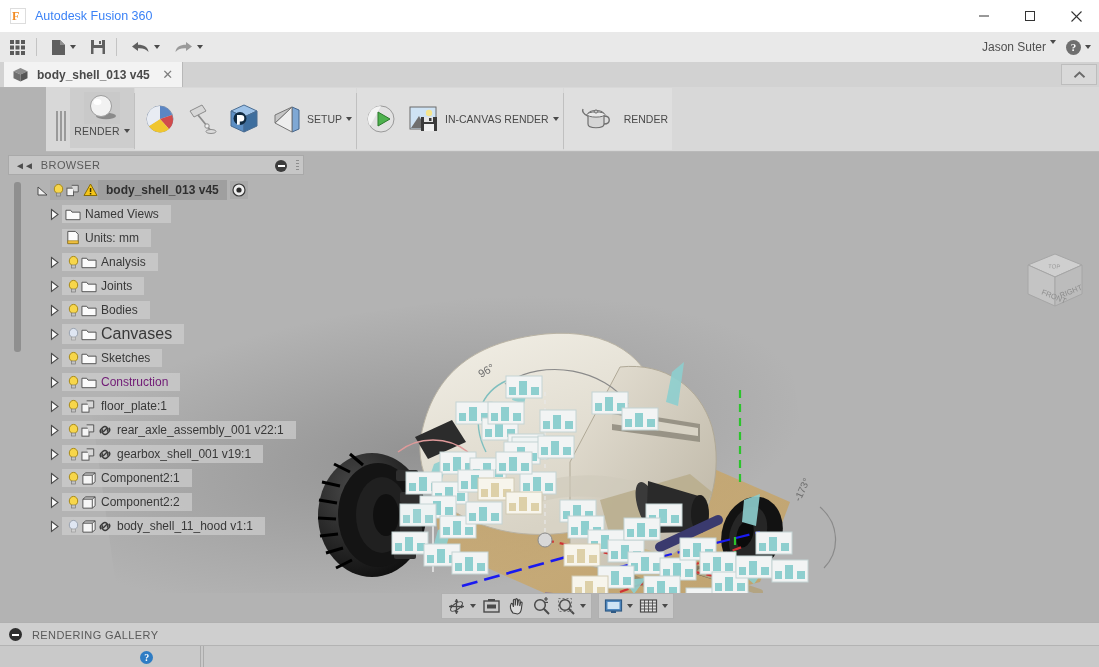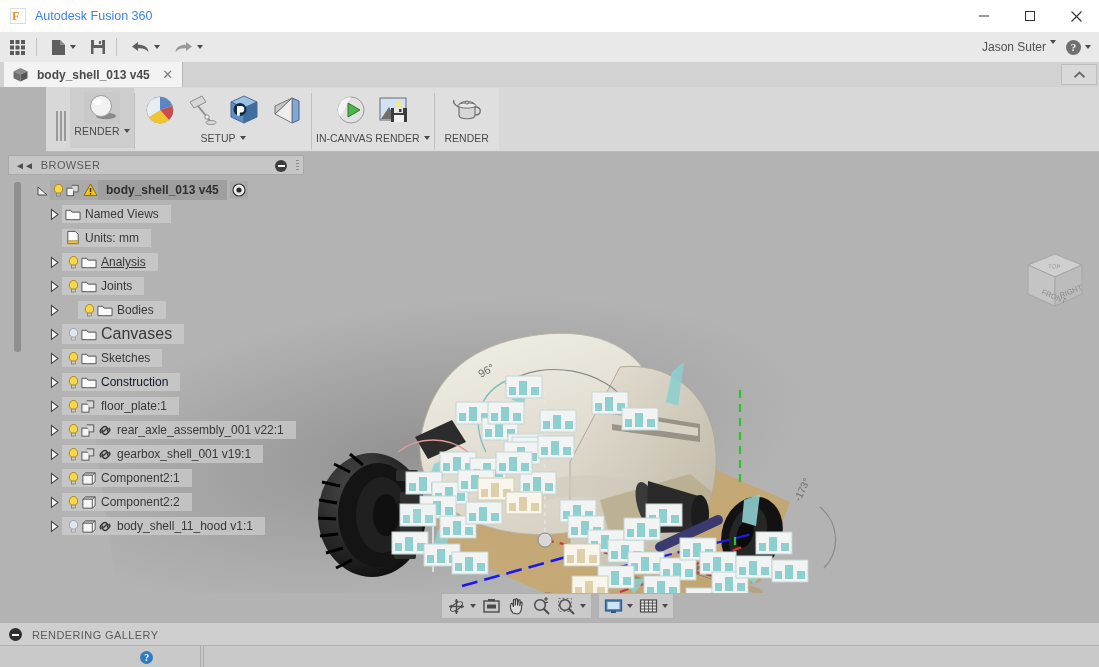--- a/index.html
+++ b/index.html
@@ -69,21 +69,21 @@
   .rb-panel{height:62px;display:flex;align-items:flex-start;position:relative;}
   .rb-panel.lighter{background:#dfdfdf;}
   .rb-sep{width:1px;height:56px;background:#c0c0c0;margin-top:3px;}
   .rb-big{
     width:64px;height:60px;display:flex;flex-direction:column;align-items:center;
     justify-content:flex-start;padding-top:3px;box-sizing:border-box;
   }
   .rb-big.active{background:#cdcdcd;}
   .rb-ico{width:40px;height:34px;display:flex;align-items:center;justify-content:center;}
   .rb-lbl{font-size:10.5px;color:#4a4a4a;letter-spacing:.2px;display:flex;align-items:center;white-space:nowrap;}
-  .rb-group{display:flex;flex-direction:column;align-items:center;height:60px;padding:0 4px;}
+  .rb-group{display:flex;flex-direction:row;align-items:center;height:60px;padding:0 4px;}
   .rb-group-row{display:flex;align-items:flex-start;height:40px;padding-top:3px;}
   .rb-cmd{width:42px;height:38px;display:flex;align-items:center;justify-content:center;}
   .rb-group-lbl{font-size:10.5px;color:#4a4a4a;display:flex;align-items:center;margin-top:1px;}
 
   
   .canvas{
     position:absolute;left:0;top:152px;width:1099px;height:441px;
     background:#b3b3b3;overflow:hidden;
   }
   .ground-shadow{
@@ -978,144 +978,144 @@
           <span class="tree-pill">
             <span class="tw">
               <svg width="17" height="16" viewBox="0 0 17 16">
                 <path d="M3 1 L11 1 L14 4 L14 14 L3 14 Z" fill="#fcfcfc" stroke="#4f4f4f" stroke-width="1"></path>
                 <rect x="3" y="11" width="11" height="3" fill="#f0c040" stroke="#9a7a10" stroke-width="0.7"></rect>
               </svg>
             </span>
             <span style="font-size:12px;color:#383838;padding:0 6px 0 4px;white-space:nowrap">Units: mm</span>
           </span>
         </div>
-        <div class="tree-row" style="padding-left: 38px; text-decoration: underline;">
-          <span class="tw">
-            <svg width="13" height="13" viewBox="0 0 13 13">
-              <path d="M3.5 1.5 L10 6.5 L3.5 11.5 Z" fill="#fcfcfc" stroke="#4b4b4b" stroke-width="1.1"></path>
-            </svg>
-          </span>
-          <span class="tree-pill">
-            <span class="tw">
-              <svg width="15" height="15" viewBox="0 0 15 15">
-                <ellipse cx="7.5" cy="6" rx="4.2" ry="4.6" fill="#f7d64a" stroke="#a98a14" stroke-width="1"></ellipse>
-                <rect x="5.5" y="10" width="4" height="3" fill="#c4c4c4" stroke="#7a7a7a" stroke-width="0.7"></rect>
-              </svg>
-            </span>
-            <span class="tw">
-              <svg width="17" height="15" viewBox="0 0 17 15">
-                <path d="M1 3 L6 3 L7.5 5 L16 5 L16 13 L1 13 Z" fill="#fbfbfb" stroke="#4f4f4f" stroke-width="1"></path>
-              </svg>
-            </span>
-            <span style="font-size:12px;color:#383838;padding:0 6px 0 4px;white-space:nowrap">Analysis</span>
-          </span>
-        </div>
         <div class="tree-row" style="padding-left: 38px;">
           <span class="tw">
             <svg width="13" height="13" viewBox="0 0 13 13">
               <path d="M3.5 1.5 L10 6.5 L3.5 11.5 Z" fill="#fcfcfc" stroke="#4b4b4b" stroke-width="1.1"></path>
             </svg>
           </span>
           <span class="tree-pill">
             <span class="tw">
               <svg width="15" height="15" viewBox="0 0 15 15">
                 <ellipse cx="7.5" cy="6" rx="4.2" ry="4.6" fill="#f7d64a" stroke="#a98a14" stroke-width="1"></ellipse>
                 <rect x="5.5" y="10" width="4" height="3" fill="#c4c4c4" stroke="#7a7a7a" stroke-width="0.7"></rect>
               </svg>
             </span>
             <span class="tw">
               <svg width="17" height="15" viewBox="0 0 17 15">
                 <path d="M1 3 L6 3 L7.5 5 L16 5 L16 13 L1 13 Z" fill="#fbfbfb" stroke="#4f4f4f" stroke-width="1"></path>
               </svg>
             </span>
-            <span style="font-size:12px;color:#383838;padding:0 6px 0 4px;white-space:nowrap">Joints</span>
-          </span>
-        </div>
-        <div class="tree-row" style="padding-left: 38px; gap: 16px;">
-          <span class="tw">
-            <svg width="13" height="13" viewBox="0 0 13 13">
-              <path d="M3.5 1.5 L10 6.5 L3.5 11.5 Z" fill="#fcfcfc" stroke="#4b4b4b" stroke-width="1.1"></path>
-            </svg>
-          </span>
-          <span class="tree-pill">
-            <span class="tw">
-              <svg width="15" height="15" viewBox="0 0 15 15">
-                <ellipse cx="7.5" cy="6" rx="4.2" ry="4.6" fill="#f7d64a" stroke="#a98a14" stroke-width="1"></ellipse>
-                <rect x="5.5" y="10" width="4" height="3" fill="#c4c4c4" stroke="#7a7a7a" stroke-width="0.7"></rect>
-              </svg>
-            </span>
-            <span class="tw">
-              <svg width="17" height="15" viewBox="0 0 17 15">
-                <path d="M1 3 L6 3 L7.5 5 L16 5 L16 13 L1 13 Z" fill="#fbfbfb" stroke="#4f4f4f" stroke-width="1"></path>
-              </svg>
-            </span>
-            <span style="font-size:12px;color:#383838;padding:0 6px 0 4px;white-space:nowrap">Bodies</span>
+            <span style="font-size:12px;color:#383838;padding:0 6px 0 4px;white-space:nowrap">Analysis</span>
           </span>
         </div>
         <div class="tree-row" style="padding-left: 38px;">
           <span class="tw">
             <svg width="13" height="13" viewBox="0 0 13 13">
               <path d="M3.5 1.5 L10 6.5 L3.5 11.5 Z" fill="#fcfcfc" stroke="#4b4b4b" stroke-width="1.1"></path>
             </svg>
           </span>
           <span class="tree-pill">
             <span class="tw">
               <svg width="15" height="15" viewBox="0 0 15 15">
-                <ellipse cx="7.5" cy="6" rx="4.2" ry="4.6" fill="#dfe6f2" stroke="#9aa3b0" stroke-width="1"></ellipse>
-                <rect x="5.5" y="10" width="4" height="3" fill="#cfcfcf" stroke="#9a9a9a" stroke-width="0.7"></rect>
+                <ellipse cx="7.5" cy="6" rx="4.2" ry="4.6" fill="#f7d64a" stroke="#a98a14" stroke-width="1"></ellipse>
+                <rect x="5.5" y="10" width="4" height="3" fill="#c4c4c4" stroke="#7a7a7a" stroke-width="0.7"></rect>
               </svg>
             </span>
             <span class="tw">
               <svg width="17" height="15" viewBox="0 0 17 15">
                 <path d="M1 3 L6 3 L7.5 5 L16 5 L16 13 L1 13 Z" fill="#fbfbfb" stroke="#4f4f4f" stroke-width="1"></path>
               </svg>
             </span>
-            <span style="font-size:16px;color:#383838;padding:0 6px 0 4px;white-space:nowrap">Canvases</span>
+            <span style="font-size:12px;color:#383838;padding:0 6px 0 4px;white-space:nowrap">Joints</span>
           </span>
         </div>
         <div class="tree-row" style="padding-left: 38px;">
           <span class="tw">
             <svg width="13" height="13" viewBox="0 0 13 13">
               <path d="M3.5 1.5 L10 6.5 L3.5 11.5 Z" fill="#fcfcfc" stroke="#4b4b4b" stroke-width="1.1"></path>
             </svg>
           </span>
           <span class="tree-pill">
             <span class="tw">
               <svg width="15" height="15" viewBox="0 0 15 15">
                 <ellipse cx="7.5" cy="6" rx="4.2" ry="4.6" fill="#f7d64a" stroke="#a98a14" stroke-width="1"></ellipse>
                 <rect x="5.5" y="10" width="4" height="3" fill="#c4c4c4" stroke="#7a7a7a" stroke-width="0.7"></rect>
               </svg>
             </span>
             <span class="tw">
               <svg width="17" height="15" viewBox="0 0 17 15">
                 <path d="M1 3 L6 3 L7.5 5 L16 5 L16 13 L1 13 Z" fill="#fbfbfb" stroke="#4f4f4f" stroke-width="1"></path>
               </svg>
             </span>
-            <span style="font-size:12px;color:#383838;padding:0 6px 0 4px;white-space:nowrap">Sketches</span>
+            <span style="font-size:12px;color:#383838;padding:0 6px 0 4px;white-space:nowrap">Bodies</span>
           </span>
         </div>
         <div class="tree-row" style="padding-left: 38px;">
           <span class="tw">
             <svg width="13" height="13" viewBox="0 0 13 13">
               <path d="M3.5 1.5 L10 6.5 L3.5 11.5 Z" fill="#fcfcfc" stroke="#4b4b4b" stroke-width="1.1"></path>
             </svg>
           </span>
           <span class="tree-pill">
             <span class="tw">
               <svg width="15" height="15" viewBox="0 0 15 15">
+                <ellipse cx="7.5" cy="6" rx="4.2" ry="4.6" fill="#dfe6f2" stroke="#9aa3b0" stroke-width="1"></ellipse>
+                <rect x="5.5" y="10" width="4" height="3" fill="#cfcfcf" stroke="#9a9a9a" stroke-width="0.7"></rect>
+              </svg>
+            </span>
+            <span class="tw">
+              <svg width="17" height="15" viewBox="0 0 17 15">
+                <path d="M1 3 L6 3 L7.5 5 L16 5 L16 13 L1 13 Z" fill="#fbfbfb" stroke="#4f4f4f" stroke-width="1"></path>
+              </svg>
+            </span>
+            <span style="font-size:16px;color:#383838;padding:0 6px 0 4px;white-space:nowrap">Canvases</span>
+          </span>
+        </div>
+        <div class="tree-row" style="padding-left: 38px;">
+          <span class="tw">
+            <svg width="13" height="13" viewBox="0 0 13 13">
+              <path d="M3.5 1.5 L10 6.5 L3.5 11.5 Z" fill="#fcfcfc" stroke="#4b4b4b" stroke-width="1.1"></path>
+            </svg>
+          </span>
+          <span class="tree-pill">
+            <span class="tw">
+              <svg width="15" height="15" viewBox="0 0 15 15">
                 <ellipse cx="7.5" cy="6" rx="4.2" ry="4.6" fill="#f7d64a" stroke="#a98a14" stroke-width="1"></ellipse>
                 <rect x="5.5" y="10" width="4" height="3" fill="#c4c4c4" stroke="#7a7a7a" stroke-width="0.7"></rect>
               </svg>
             </span>
             <span class="tw">
               <svg width="17" height="15" viewBox="0 0 17 15">
                 <path d="M1 3 L6 3 L7.5 5 L16 5 L16 13 L1 13 Z" fill="#fbfbfb" stroke="#4f4f4f" stroke-width="1"></path>
               </svg>
             </span>
-            <span style="font-size:12px;color:#0f172a;padding:0 6px 0 4px;white-space:nowrap">Construction</span>
+            <span style="font-size:12px;color:#383838;padding:0 6px 0 4px;white-space:nowrap">Sketches</span>
+          </span>
+        </div>
+        <div class="tree-row" style="padding-left: 38px;">
+          <span class="tw">
+            <svg width="13" height="13" viewBox="0 0 13 13">
+              <path d="M3.5 1.5 L10 6.5 L3.5 11.5 Z" fill="#fcfcfc" stroke="#4b4b4b" stroke-width="1.1"></path>
+            </svg>
+          </span>
+          <span class="tree-pill">
+            <span class="tw">
+              <svg width="15" height="15" viewBox="0 0 15 15">
+                <ellipse cx="7.5" cy="6" rx="4.2" ry="4.6" fill="#f7d64a" stroke="#a98a14" stroke-width="1"></ellipse>
+                <rect x="5.5" y="10" width="4" height="3" fill="#c4c4c4" stroke="#7a7a7a" stroke-width="0.7"></rect>
+              </svg>
+            </span>
+            <span class="tw">
+              <svg width="17" height="15" viewBox="0 0 17 15">
+                <path d="M1 3 L6 3 L7.5 5 L16 5 L16 13 L1 13 Z" fill="#fbfbfb" stroke="#4f4f4f" stroke-width="1"></path>
+              </svg>
+            </span>
+            <span style="font-size:12px;color:#701a75;padding:0 6px 0 4px;white-space:nowrap">Construction</span>
           </span>
         </div>
         <div class="tree-row" style="padding-left: 38px;">
           <span class="tw">
             <svg width="13" height="13" viewBox="0 0 13 13">
               <path d="M3.5 1.5 L10 6.5 L3.5 11.5 Z" fill="#fcfcfc" stroke="#4b4b4b" stroke-width="1.1"></path>
             </svg>
           </span>
           <span class="tree-pill">
             <span class="tw">

